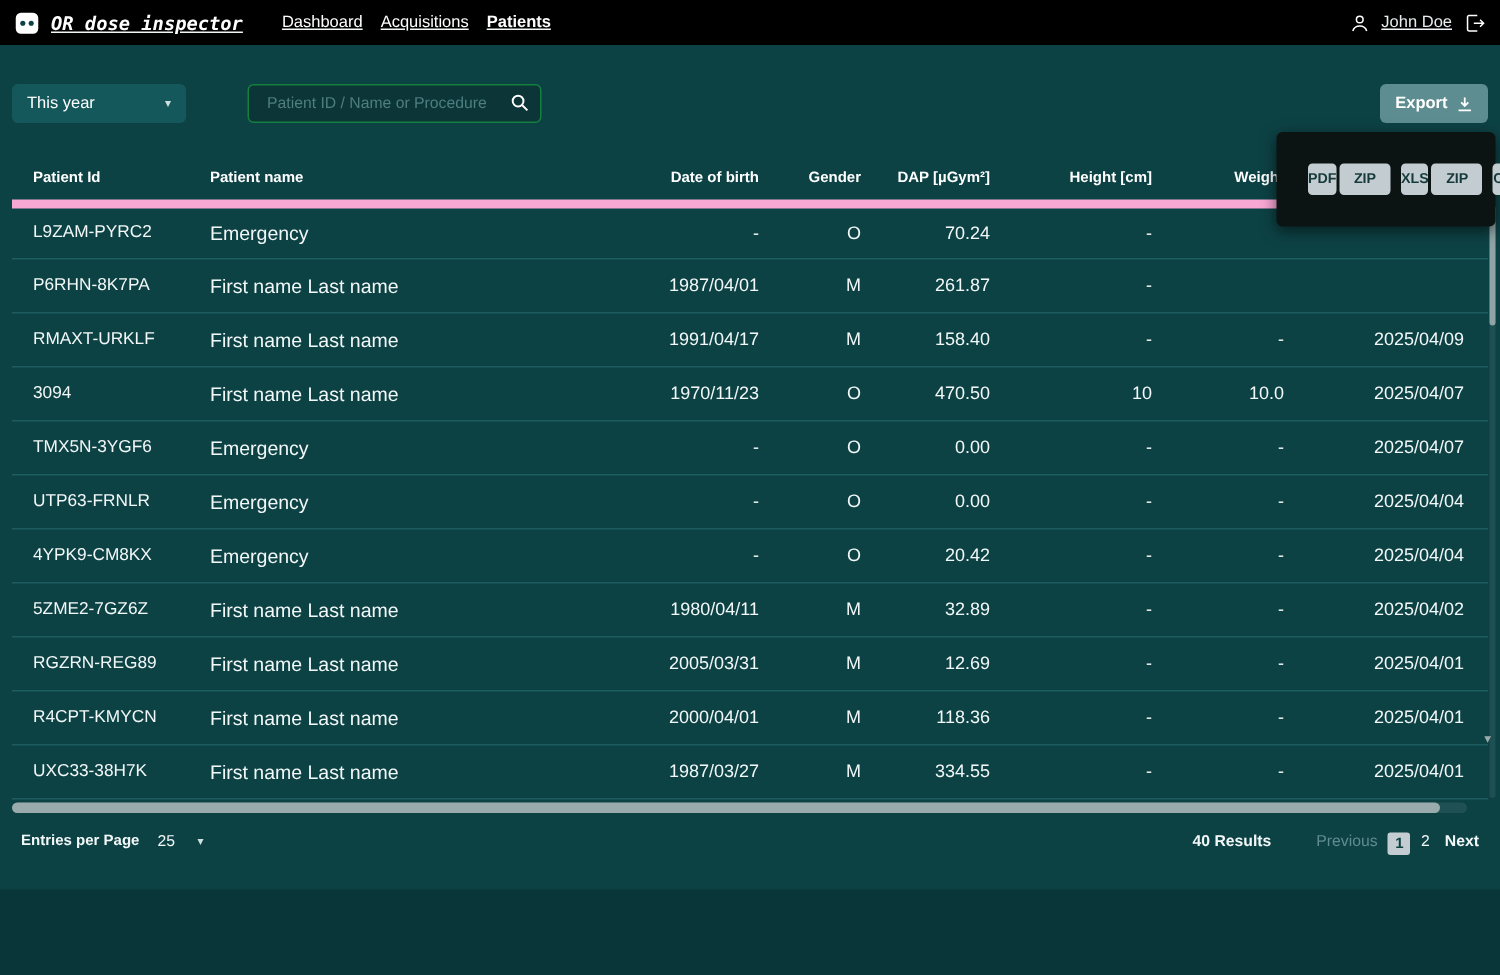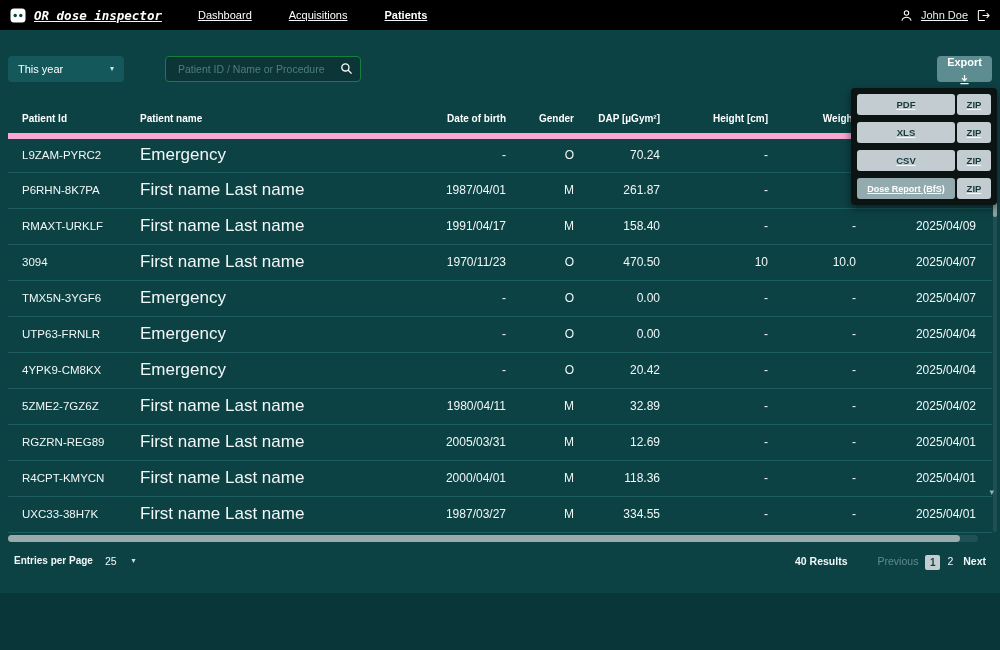--- a/index.html
+++ b/index.html
@@ -15,21 +15,21 @@
   .topbar {
     height:30px; background:#000;
     display:flex; align-items:center;
     padding:0 10px; gap:8px;text-decoration:underline;
   }
   .brand {
     font-family:"DejaVu Sans Mono", monospace;
     font-style:italic; font-weight:bold;
     font-size:12.5px; color:#fff; white-space:nowrap;
   }
-  .nav { display:flex; gap:37px; margin-left:28px; font-size:11px; }
+  .nav { display:flex; gap:12px; margin-left:18px; font-size:11px; }
   .nav-item { color:#fff; cursor:pointer; }
   .nav-item.active { font-weight:bold; }
   .userbox { margin-left:auto; display:flex; align-items:center; gap:8px; font-size:11px; color:#e8eeee; }
   .icon-btn { display:flex; align-items:center; cursor:pointer; }
 
   
   .content {
     position:relative;
     background:#0d4245;
     height:563px;
@@ -50,29 +50,28 @@
     font-family:"Liberation Sans", sans-serif; outline:none;
   }
   .search-input::placeholder { color:#4e7e80; }
   .search-icon { position:absolute; right:8px; top:6px; }
   .export-btn {
     margin-left:auto; height:26px; padding:0 10px;
     background:#5d8d90; border:none; border-radius:4px;
     color:#fff; font-size:11px; font-weight:bold;
     display:flex; align-items:center; gap:6px; cursor:pointer;
     font-family:"Liberation Sans", sans-serif;
-    flex-direction:column;
   }
 
   
   .export-menu {
     position:absolute; top:58px; right:3px; width:146px;
-    background:#0c1413; border-radius:4px; padding:6px;
-    display:flex; flex-direction:column; gap:7px;
-    box-shadow:0 3px 10px rgba(0,0,0,.55); z-index:30;text-decoration:underline;
+    background:#0c1413; border-radius:4px; padding:21px;
+    display:flex; gap:7px;
+    box-shadow:0 3px 10px rgba(0,0,0,.55); z-index:30;
   }
   .export-row { display:flex; gap:2px; }
   .mini-btn {
     height:21px; border:none; border-radius:3px;
     background:#c3cdd1; color:#16393b;
     font-size:9.5px; font-weight:bold; cursor:pointer;
     font-family:"Liberation Sans", sans-serif;
   }
   .mini-btn.main { flex:1; }
   .mini-btn.zip { width:34px; }
@@ -88,21 +87,21 @@
   }
   tbody td {
     height:36px; border-bottom:1px solid #1e5d5f;
     vertical-align:middle; white-space:nowrap; overflow:hidden;
   }
   tbody tr { cursor:pointer; }
   .c-left  { text-align:left;  padding-left:14px; }
   .c-right { text-align:right; }
   .c-date  { padding-right:16px; }
   td.c-id   { font-size:11.5px; }
-  td.c-name { font-size:17px; }
+  td.c-name { font-size:13px; }
   td.c-num  { font-size:12px; }
 
   .vscroll {
     position:absolute; right:-5px; top:33px; bottom:1px; width:4px;
     background:rgba(255,255,255,.07); border-radius:2px; z-index:5;
   }
   .vscroll .vthumb {
     position:absolute; top:0; left:0; width:4px; height:80px;
     background:#8fa4a6; border-radius:2px;
   }

